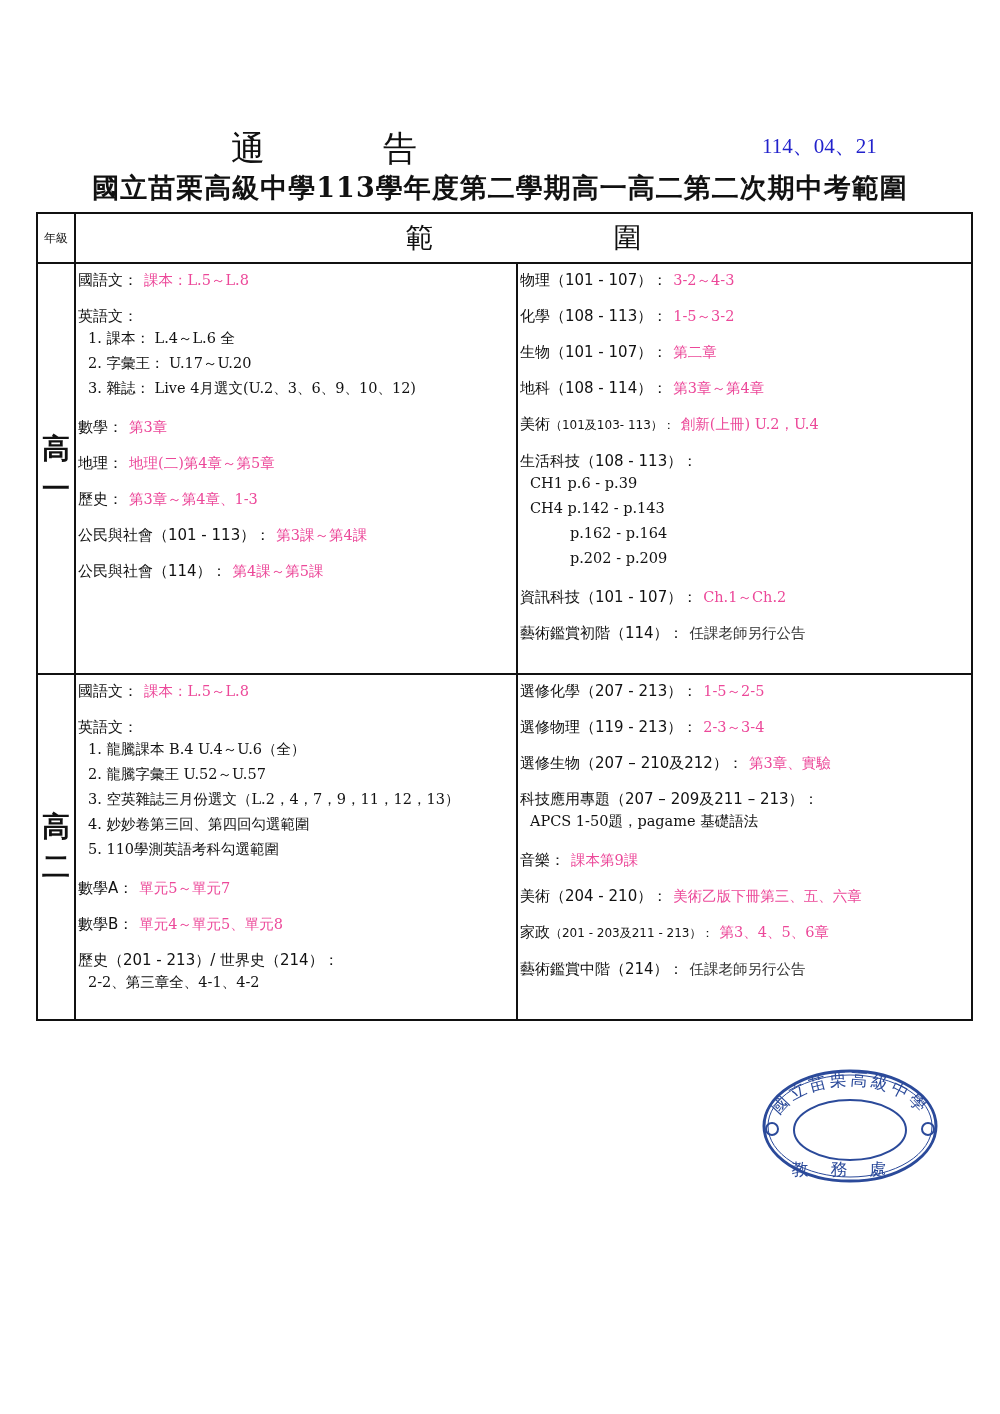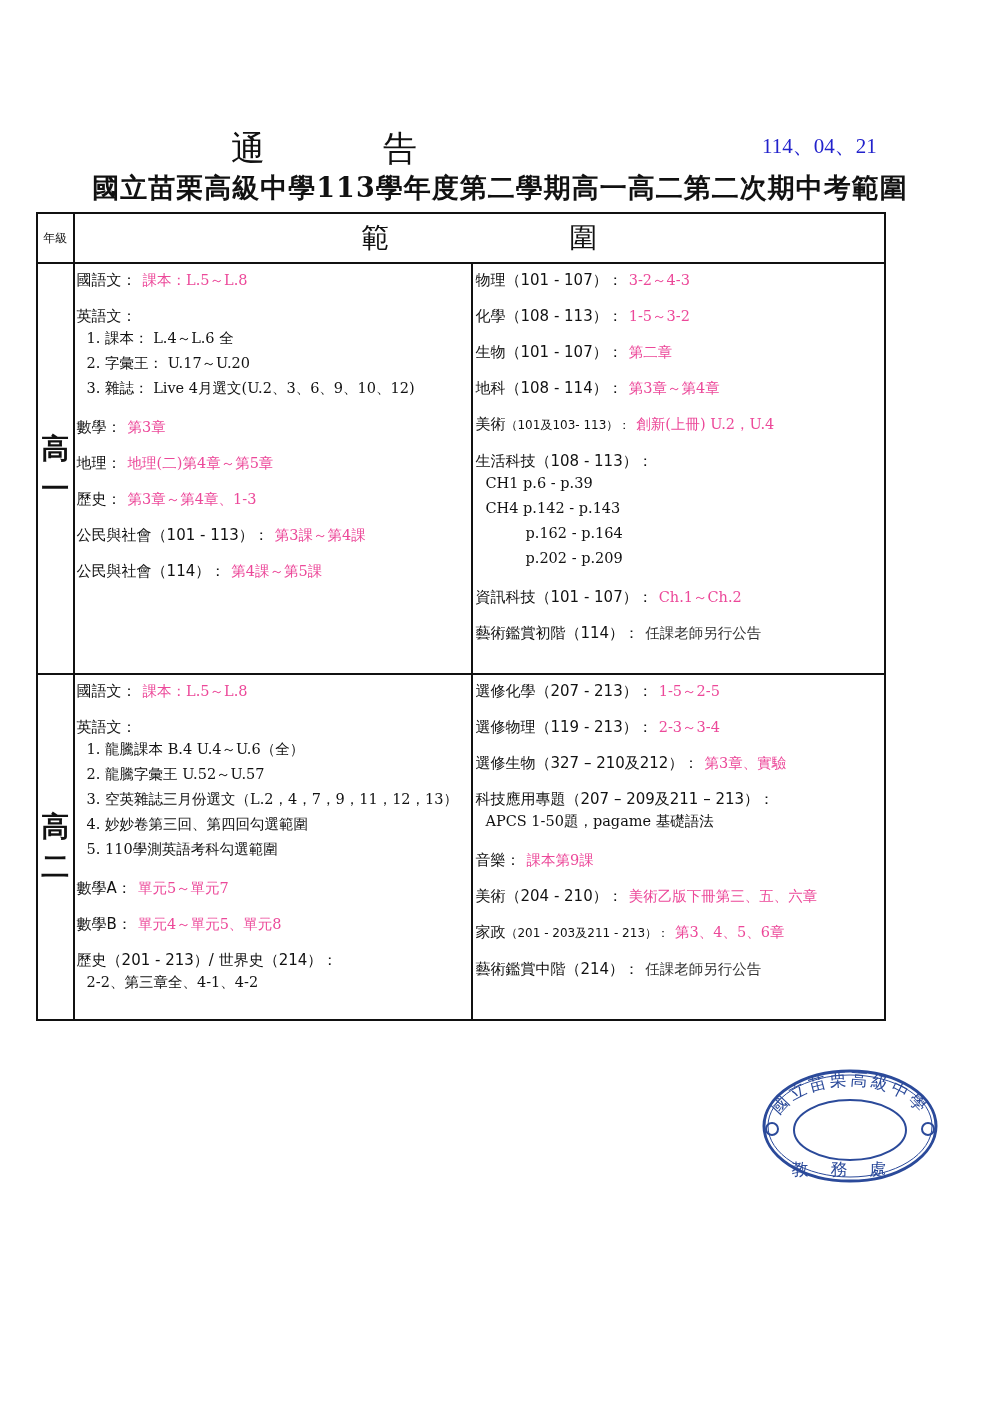--- a/index.html
+++ b/index.html
@@ -4,21 +4,21 @@
 <style>
   html, body { margin:0; padding:0; background:#ffffff; }
   body { width:1000px; height:1414px; position:relative; overflow:hidden;
          font-family:"DejaVu Serif", "Liberation Serif", serif; color:#111; }
   .notice-title { position:absolute; top:126px; left:0; width:600px; text-align:center;
          font-size:34px; letter-spacing:118px; padding-left:118px; box-sizing:border-box;margin-left:24px; }
   .notice-date { position:absolute; top:132px; left:762px; font-size:21px; color:#2222cc;
          font-family:"Liberation Serif", serif; }
   .doc-title { position:absolute; top:170px; left:0; width:1000px; text-align:center;
          font-size:27px; font-weight:bold; letter-spacing:1px; }
-  table.range { position:absolute; top:212px; left:36px; width:850px; border-collapse:collapse; }
+  table.range { position:absolute; top:212px; left:36px; width:937px; border-collapse:collapse; }
   table.range td { border:2px solid #111; vertical-align:top; padding:0; }
   .hdr-grade { width:36px; height:48px; font-size:12px; text-align:center; vertical-align:middle !important; }
   .hdr-range { height:48px; font-size:28px; text-align:center; vertical-align:middle !important; letter-spacing:180px; padding-left:180px !important; }
   .grade-cell { width:36px; text-align:center; vertical-align:middle !important;
          font-size:28px; font-weight:bold; line-height:40px; }
   .col-left { width:441px; }
   .col-right { width:454px; }
   .cell-inner { padding:6px 0 0 2px; font-size:14.5px; }
   .subj { margin:0 0 16px 0; line-height:20px; }
   .subj-name { font-family:"DejaVu Sans", "Liberation Sans", sans-serif; font-size:15px; }
@@ -79,21 +79,21 @@
             <div class="subj"><span class="subj-name">英語文：</span><div class="sub-line">1. 龍騰課本 B.4 U.4～U.6（全）</div><div class="sub-line">2. 龍騰字彙王 U.52～U.57</div><div class="sub-line">3. 空英雜誌三月份選文（L.2，4，7，9，11，12，13）</div><div class="sub-line">4. 妙妙卷第三回、第四回勾選範圍</div><div class="sub-line">5. 110學測英語考科勾選範圍</div></div>
             <div class="subj"><span class="subj-name">數學A：</span><span class="subj-val">單元5～單元7</span></div>
             <div class="subj"><span class="subj-name">數學B：</span><span class="subj-val">單元4～單元5、單元8</span></div>
             <div class="subj"><span class="subj-name">歷史（201 - 213）/ 世界史（214）：</span><div class="sub-line">2-2、第三章全、4-1、4-2</div></div>
           </div>
         </td>
     <td class="col-right">
           <div class="cell-inner" id="r1r">
             <div class="subj"><span class="subj-name">選修化學（207 - 213）：</span><span class="subj-val">1-5～2-5</span></div>
             <div class="subj"><span class="subj-name">選修物理（119 - 213）：</span><span class="subj-val">2-3～3-4</span></div>
-            <div class="subj"><span class="subj-name">選修生物（327 – 210及212）：</span><span class="subj-val">第3章、實驗</span></div>
+            <div class="subj"><span class="subj-name">選修生物（207 – 210及212）：</span><span class="subj-val">第3章、實驗</span></div>
             <div class="subj"><span class="subj-name">科技應用專題（207 – 209及211 – 213）：</span><div class="sub-line">APCS 1-50題，pagame 基礎語法</div></div>
             <div class="subj"><span class="subj-name">音樂：</span><span class="subj-val">課本第9課</span></div>
             <div class="subj"><span class="subj-name">美術（204 - 210）：</span><span class="subj-val">美術乙版下冊第三、五、六章</span></div>
             <div class="subj"><span class="subj-name">家政</span><small class="subj-name" style="font-size: 12px;">（201 - 203及211 - 213）：</small><span class="subj-val">第3、4、5、6章</span></div>
             <div class="subj"><span class="subj-name">藝術鑑賞中階（214）：</span><span class="subj-val note">任課老師另行公告</span></div>
           </div>
         </td>
   </tr>
 </tbody>
   </table>

